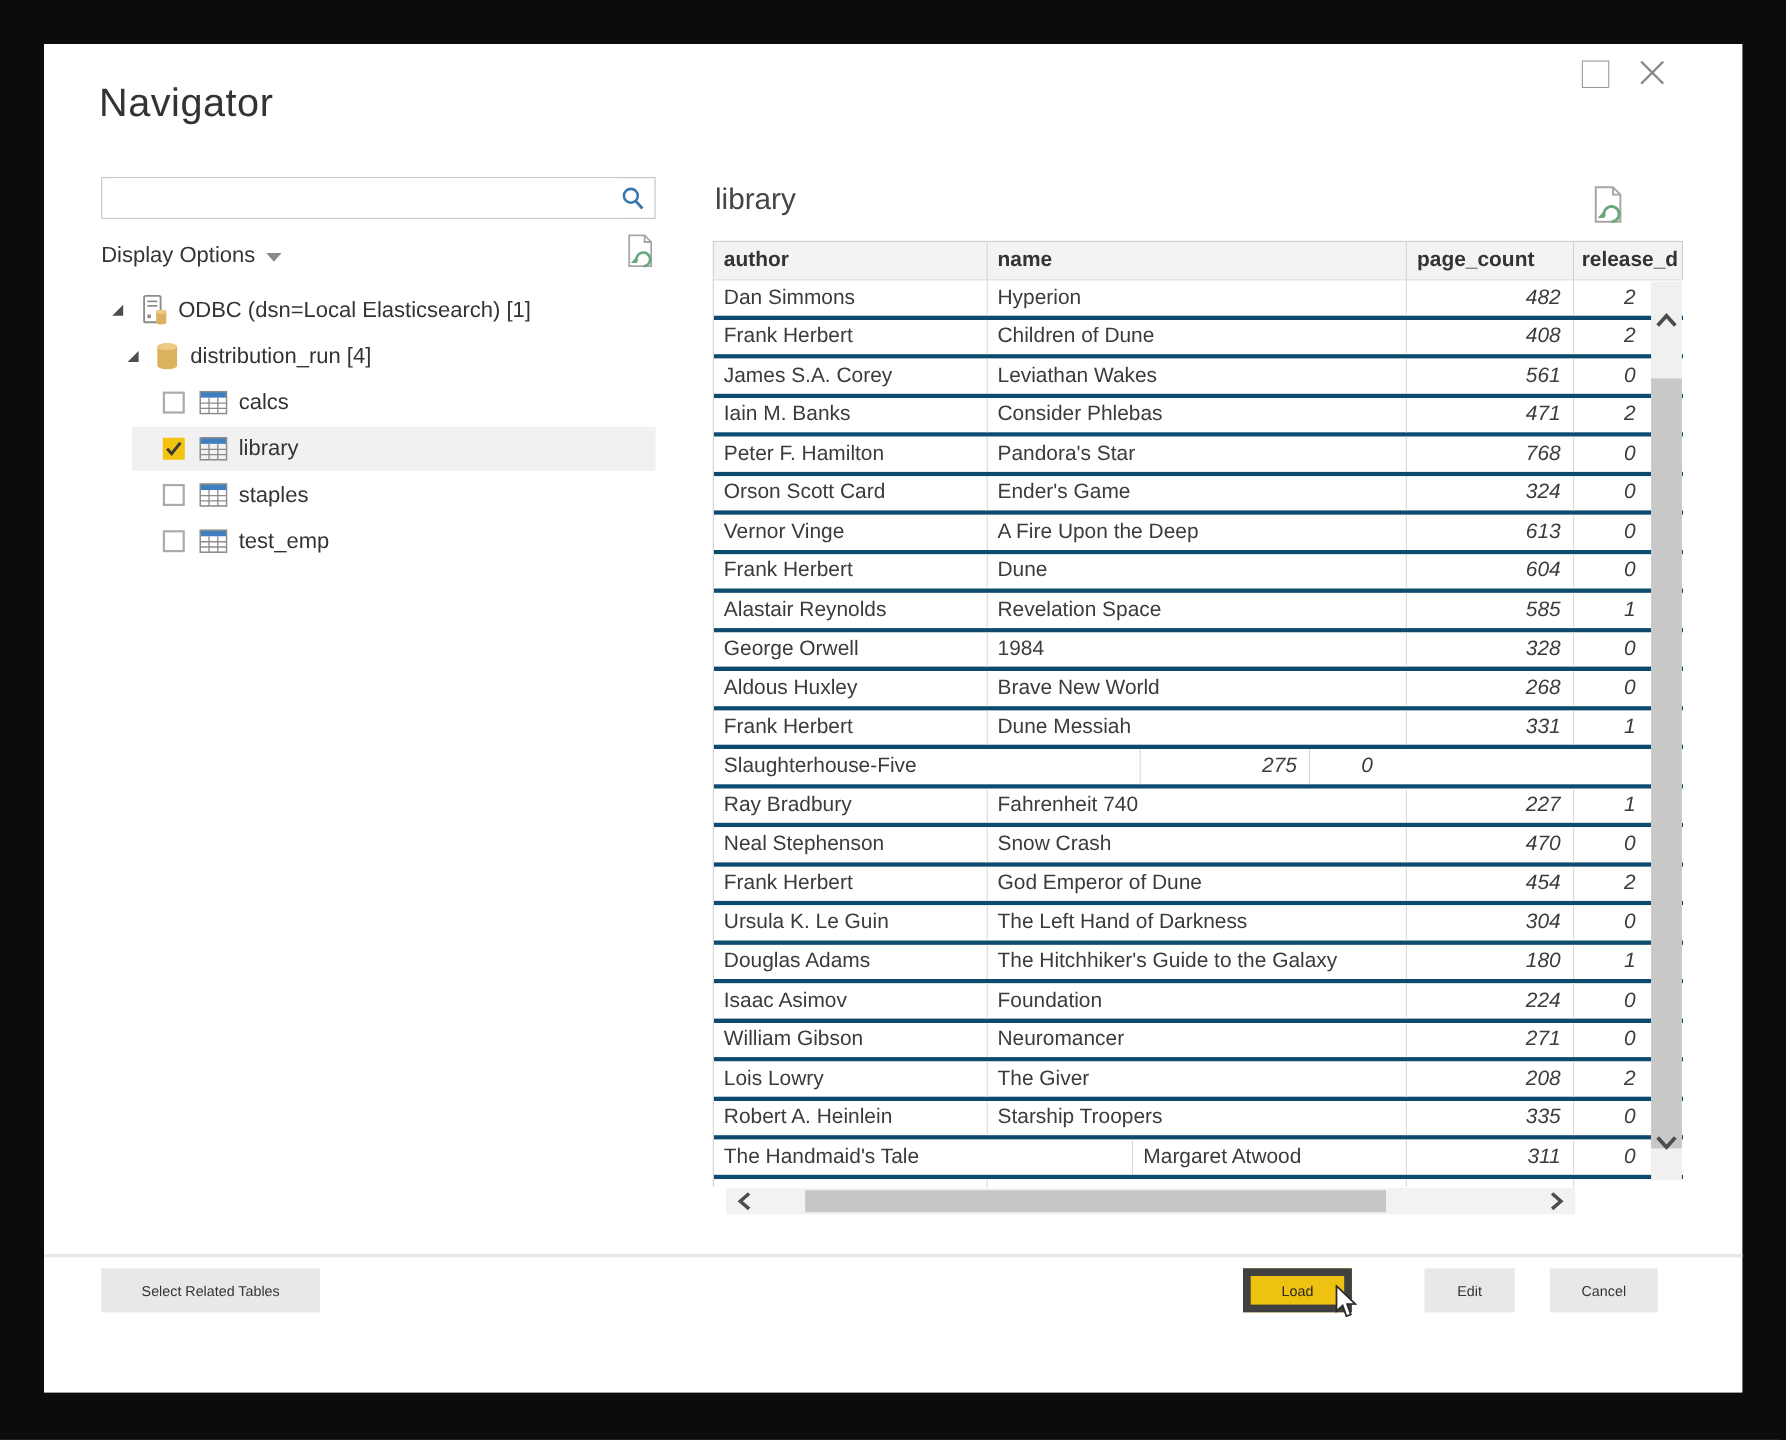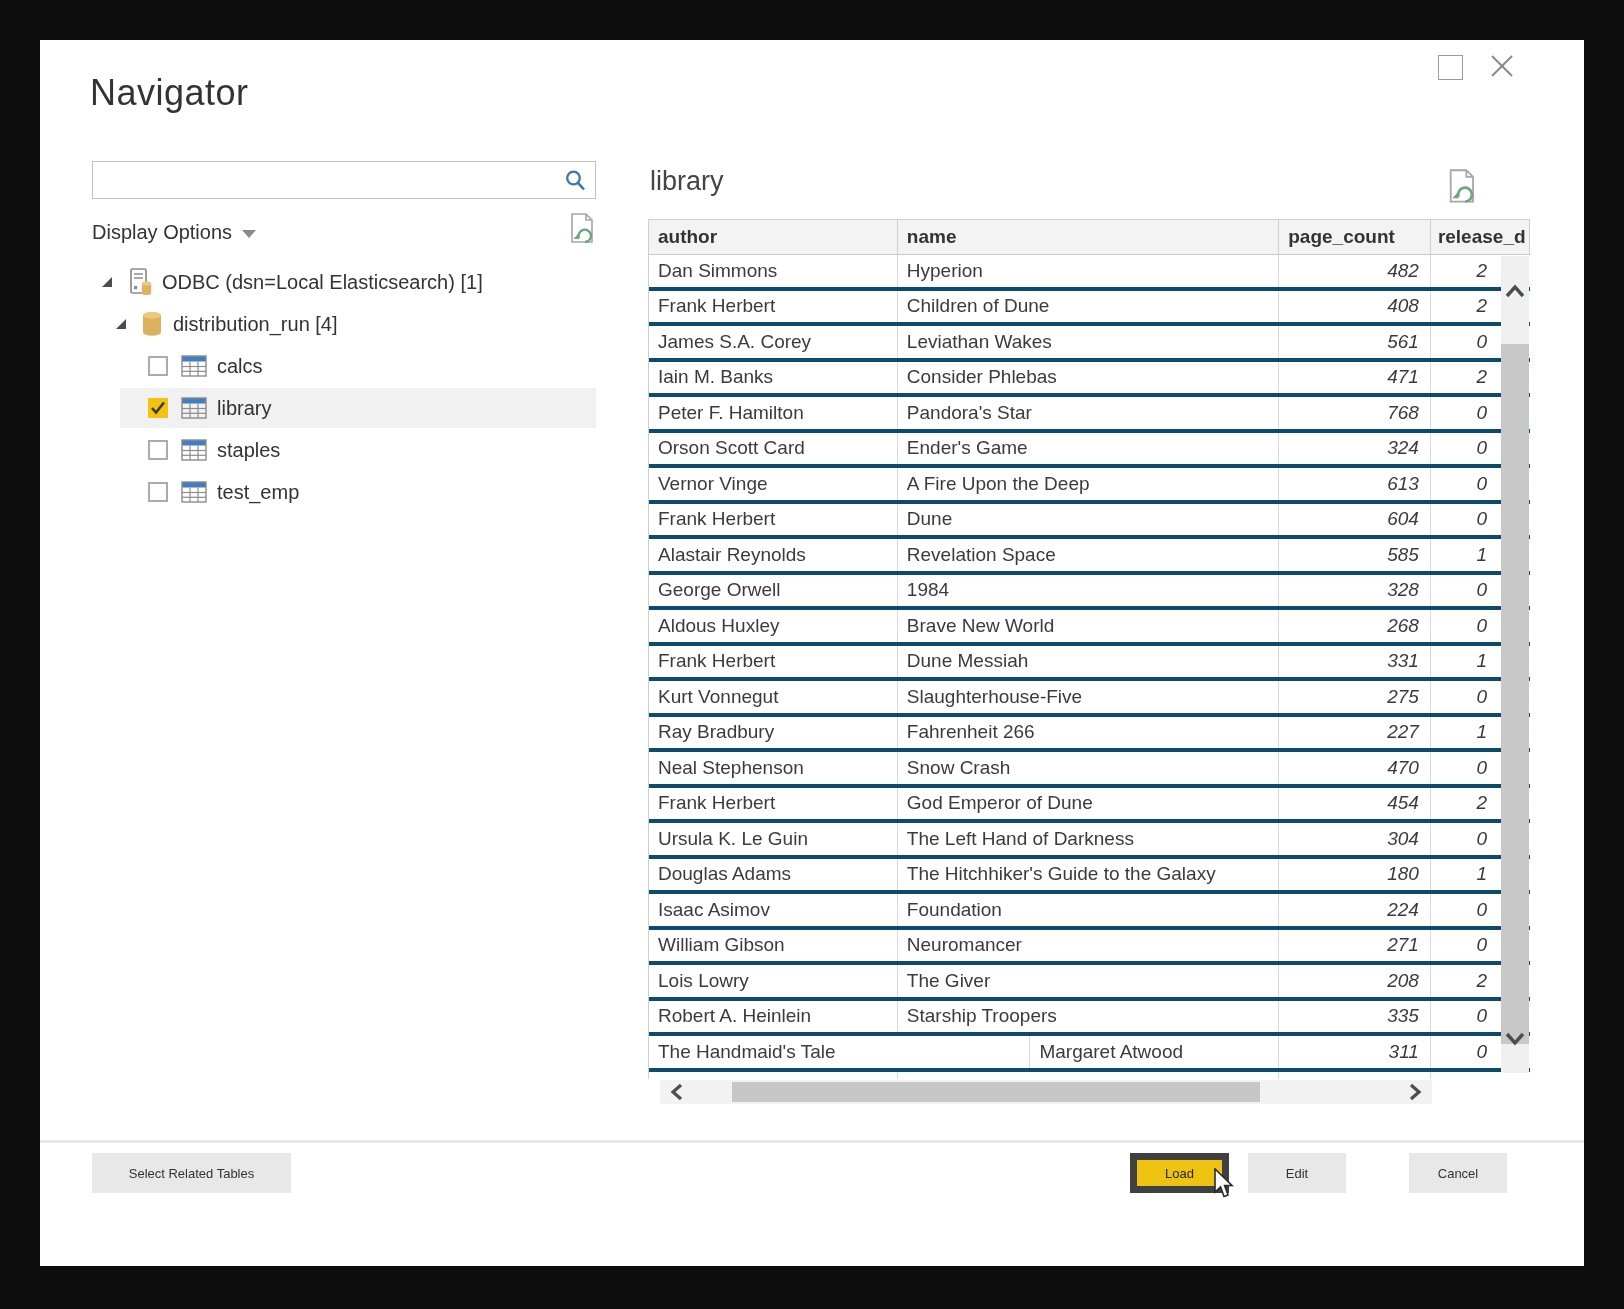--- a/index.html
+++ b/index.html
@@ -108,21 +108,21 @@
 
   
   .footer-divider { position:absolute; left:0; top:1100px; width:1544px; height:3px; background:#e7e7e7; }
   .btn {
     position:absolute; top:1113px; height:40px; background:#e8e8e8;
     display:flex; align-items:center; justify-content:center;
     font-size:13px; color:#333; cursor:pointer; border:none; font-family:inherit;
   }
   .btn-select { left:52px; width:199px; }
   .btn-load { left:1090px; width:99px; background:#eec211; border:7px solid #404040; color:#262626; }
-  .btn-edit { left:1208px; width:98px; }
+  .btn-edit { left:1255px; width:82px; }
   .btn-cancel { left:1369px; width:98px; }
   .cursor { position:absolute; left:1172px; top:1128px; pointer-events:none; }
 </style>
 </head>
 <body>
 
 <div class="dialog">
 
   <div class="max-btn"></div>
   <div class="close-btn">
@@ -344,28 +344,27 @@
           <div class="t-cell c-pages">268</div>
           <div class="t-cell c-rel">0</div>
         </div>
         <div class="t-row">
           <div class="t-cell c-author">Frank Herbert</div>
           <div class="t-cell c-name">Dune Messiah</div>
           <div class="t-cell c-pages">331</div>
           <div class="t-cell c-rel">1</div>
         </div>
         <div class="t-row">
-          <div class="t-cell c-author">Kurt Vonnegut</div>
           <div class="t-cell c-name">Slaughterhouse-Five</div>
           <div class="t-cell c-pages">275</div>
           <div class="t-cell c-rel">0</div>
         </div>
         <div class="t-row">
           <div class="t-cell c-author">Ray Bradbury</div>
-          <div class="t-cell c-name">Fahrenheit 266</div>
+          <div class="t-cell c-name">Fahrenheit 740</div>
           <div class="t-cell c-pages">227</div>
           <div class="t-cell c-rel">1</div>
         </div>
         <div class="t-row">
           <div class="t-cell c-author">Neal Stephenson</div>
           <div class="t-cell c-name">Snow Crash</div>
           <div class="t-cell c-pages">470</div>
           <div class="t-cell c-rel">0</div>
         </div>
         <div class="t-row">

